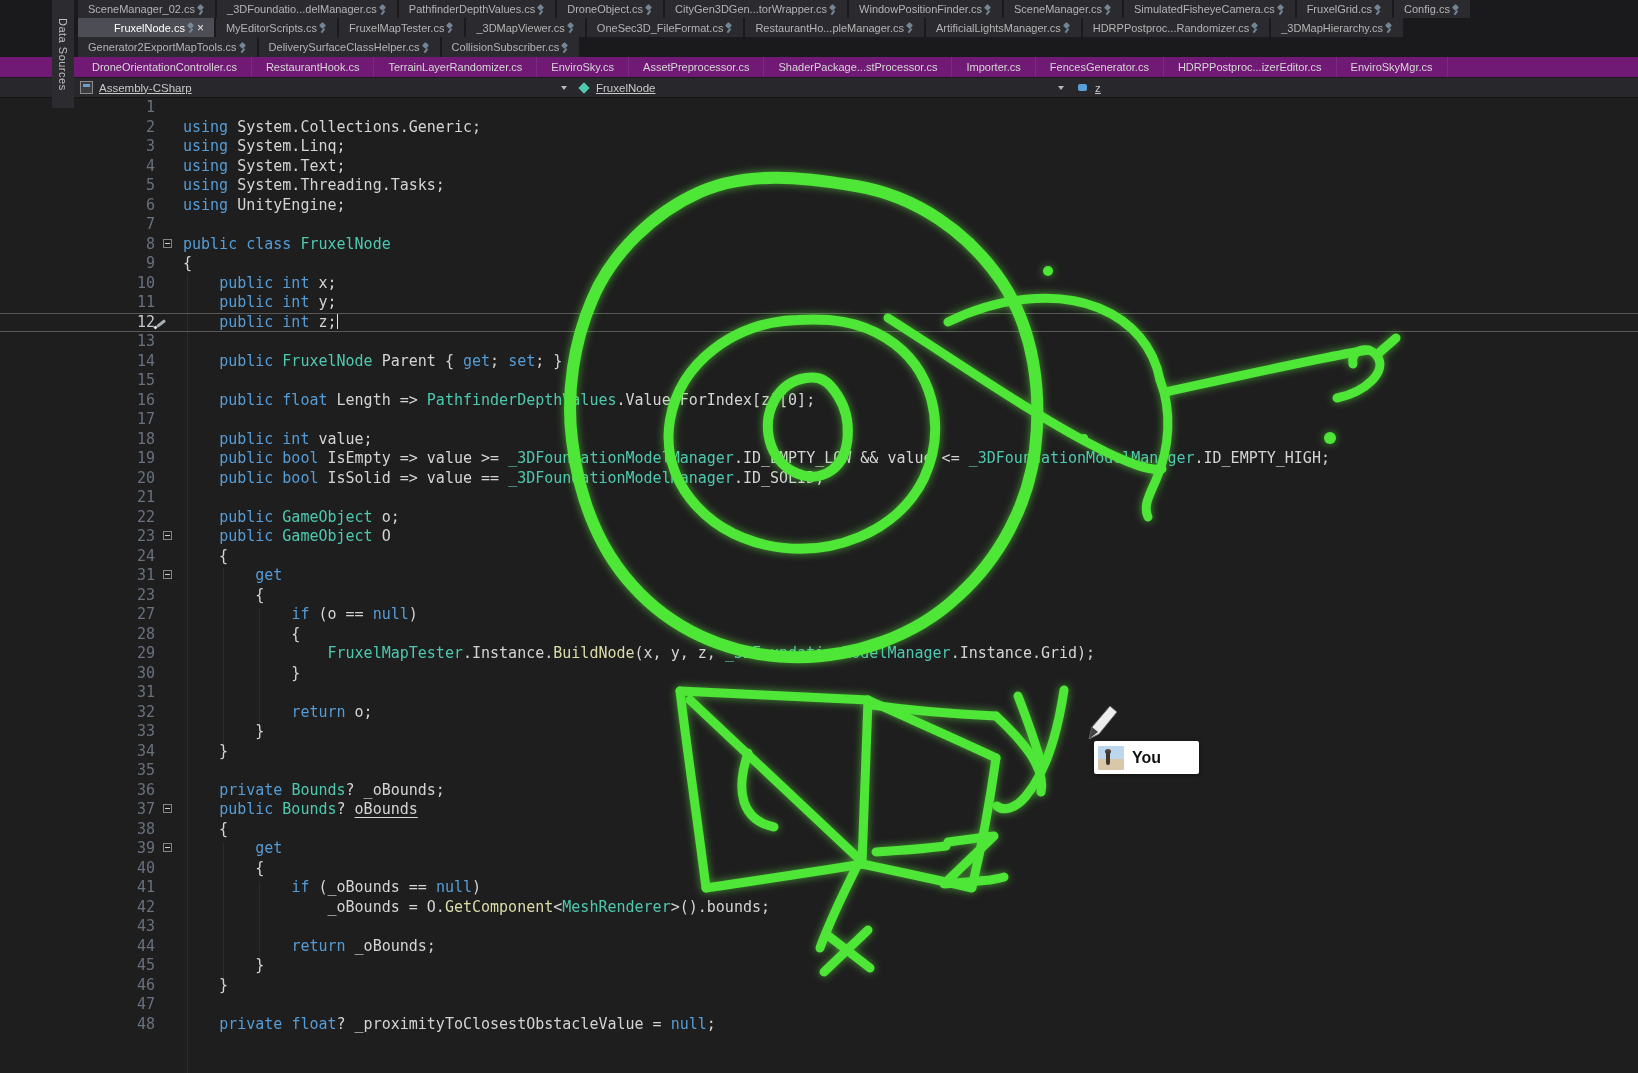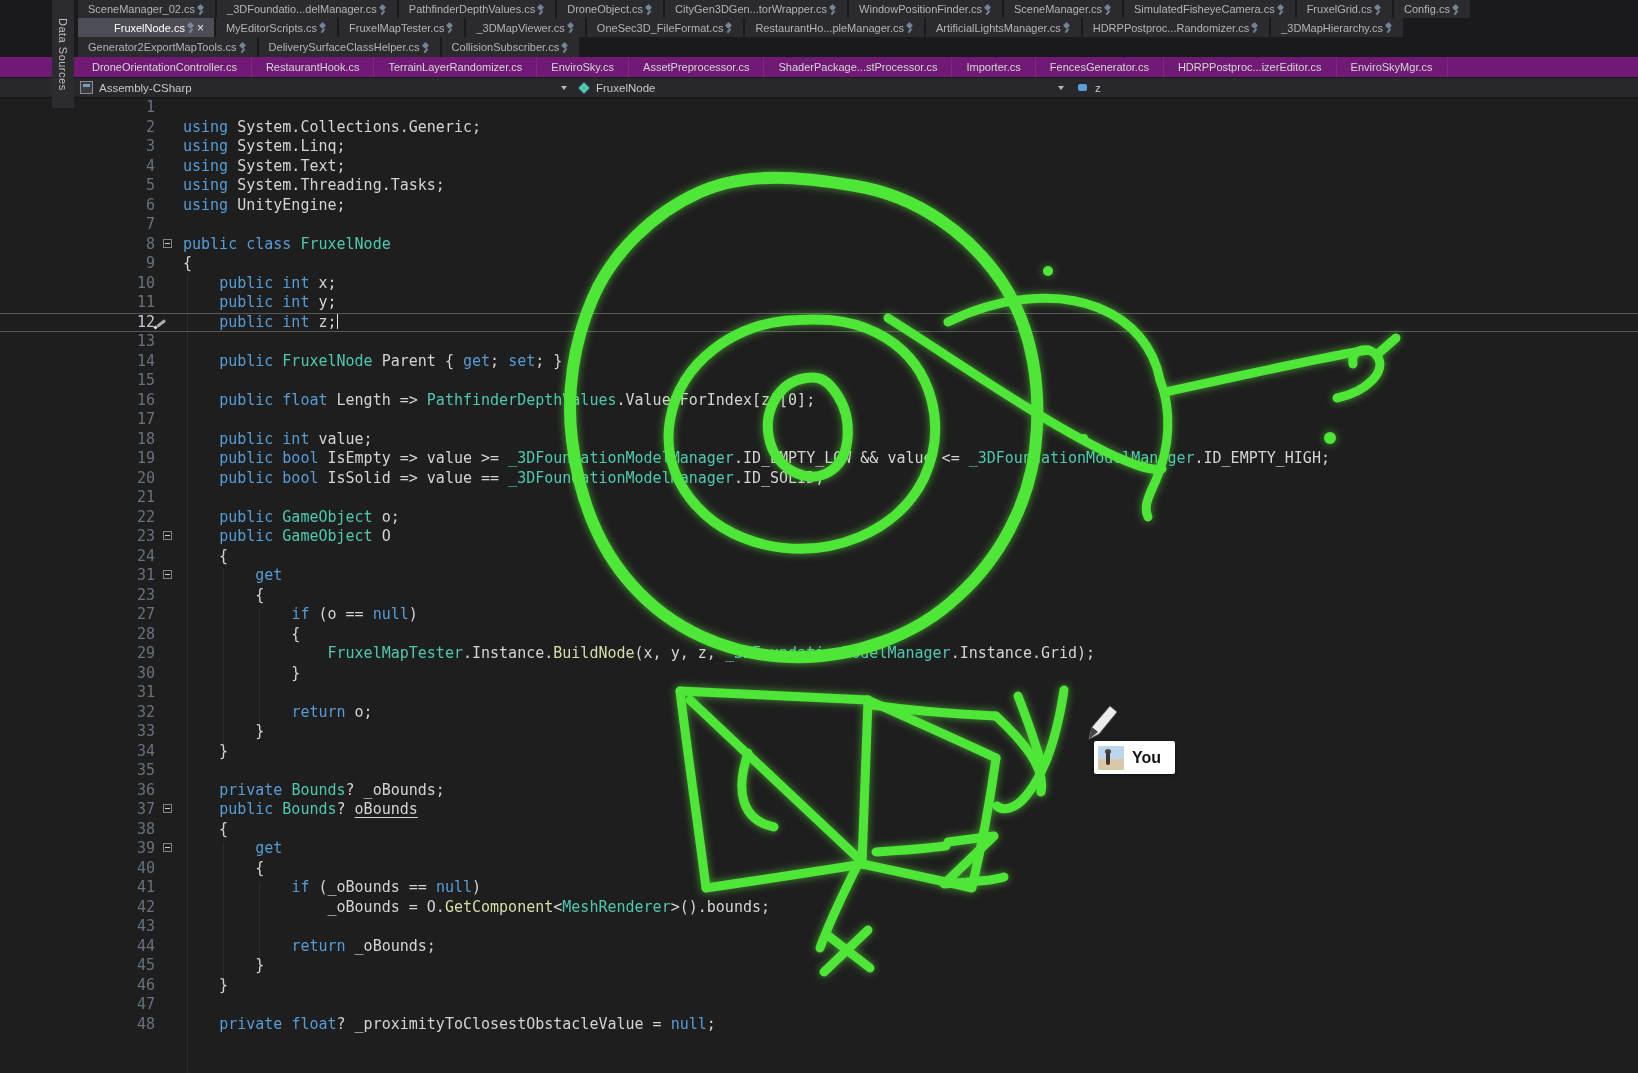--- a/index.html
+++ b/index.html
@@ -24,21 +24,21 @@
   .pin::before{content:"";position:absolute;left:3px;top:1px;width:5px;height:5px;background:#7f95a8;border-radius:1px;transform:rotate(45deg);}
   .pin::after{content:"";position:absolute;left:5px;top:6px;width:1.5px;height:5px;background:#7f95a8;transform:rotate(38deg);}
   
   #data-sources{position:absolute;left:52px;top:0;width:22px;height:108px;background:#2b2b30;
     color:#c0c0c2;writing-mode:vertical-rl;font-size:11px;letter-spacing:.5px;
     display:flex;align-items:center;justify-content:center;z-index:5;}
   
   #breadcrumb{position:absolute;top:77px;left:0;right:0;height:21px;background:#28282c;
     border-top:1px solid #1a1a1c;border-bottom:1px solid #161618;box-sizing:border-box;
     display:flex;align-items:center;font-size:11.5px;color:#c8c8c8;padding-left:80px;}
-  .bc-seg{display:flex;align-items:center;gap:6px;height:100%;box-sizing:border-box;}
+  .bc-seg{display:flex;align-items:center;gap:6px;height:100%;box-sizing:border-box;text-decoration:underline;}
   .bc-chevron{width:0;height:0;border-left:3.5px solid transparent;border-right:3.5px solid transparent;
     border-top:4px solid #b8b8b8;margin-left:auto;margin-right:10px;}
   .bc-icon{width:13px;height:13px;display:inline-block;position:relative;flex:none;}
   .bc-icon.proj{border:1px solid #8a8a8a;background:#3c3c40;box-sizing:border-box;}
   .bc-icon.proj::after{content:"";position:absolute;left:2px;top:2px;right:2px;height:3px;background:#6a9fcf;}
   .bc-icon.cls::before{content:"";position:absolute;left:2.5px;top:2.5px;width:8px;height:8px;background:#4ec9b0;transform:rotate(45deg);}
   .bc-icon.mem::before{content:"";position:absolute;left:2px;top:3px;width:9px;height:7px;background:#5aa0d8;border-radius:2px;}
   
   #editor{position:absolute;top:98px;left:0;right:0;bottom:0;
     font-family:"DejaVu Sans Mono","Liberation Mono",monospace;font-size:15px;color:#d4d4d4;}
@@ -59,21 +59,21 @@
   .tk.p{color:#d4d4d4;}
   .tk.u{color:#d4d4d4;text-decoration:underline;text-underline-offset:3px;}
   .caret{display:inline-block;width:1.5px;height:15px;background:#e6e6e6;vertical-align:-2px;}
   
   #ink{position:absolute;left:0;top:0;width:1638px;height:1073px;pointer-events:none;z-index:40;}
   .ink-strokes{filter:drop-shadow(0 0 4px rgba(100,245,70,0.55));}
   .ink-strokes path{stroke:var(--ink);fill:none;stroke-linecap:round;stroke-linejoin:round;}
   .ink-strokes circle{fill:var(--ink);}
   .w12{stroke-width:12px;} .w10{stroke-width:10px;} .w9{stroke-width:9px;}
   
-  #you-badge{position:absolute;left:1094px;top:741px;width:81px;height:33px;background:#ffffff;
+  #you-badge{position:absolute;left:1094px;top:741px;width:105px;height:33px;background:#ffffff;
     border-radius:2px;box-shadow:0 1px 4px rgba(0,0,0,0.5);display:flex;align-items:center;
     padding:0 4px 0 4px;box-sizing:border-box;gap:8px;z-index:50;}
   .badge-img{width:26px;height:24px;flex:none;border-radius:1px;position:relative;
     background:linear-gradient(180deg,#bcd6ee 0%,#bcd6ee 55%,#d8c7a8 55%,#d8c7a8 100%);overflow:hidden;}
   .badge-img::after{content:"";position:absolute;left:8px;top:6px;width:4px;height:13px;background:#3a342c;border-radius:2px;}
   .badge-img::before{content:"";position:absolute;left:7px;top:3px;width:6px;height:5px;background:#4a423a;border-radius:50%;}
   .badge-text{font-family:"Liberation Sans",sans-serif;font-weight:bold;font-size:16px;color:#111;}
 </style>
 </head>
 <body style="--ink: #4ee637;">

